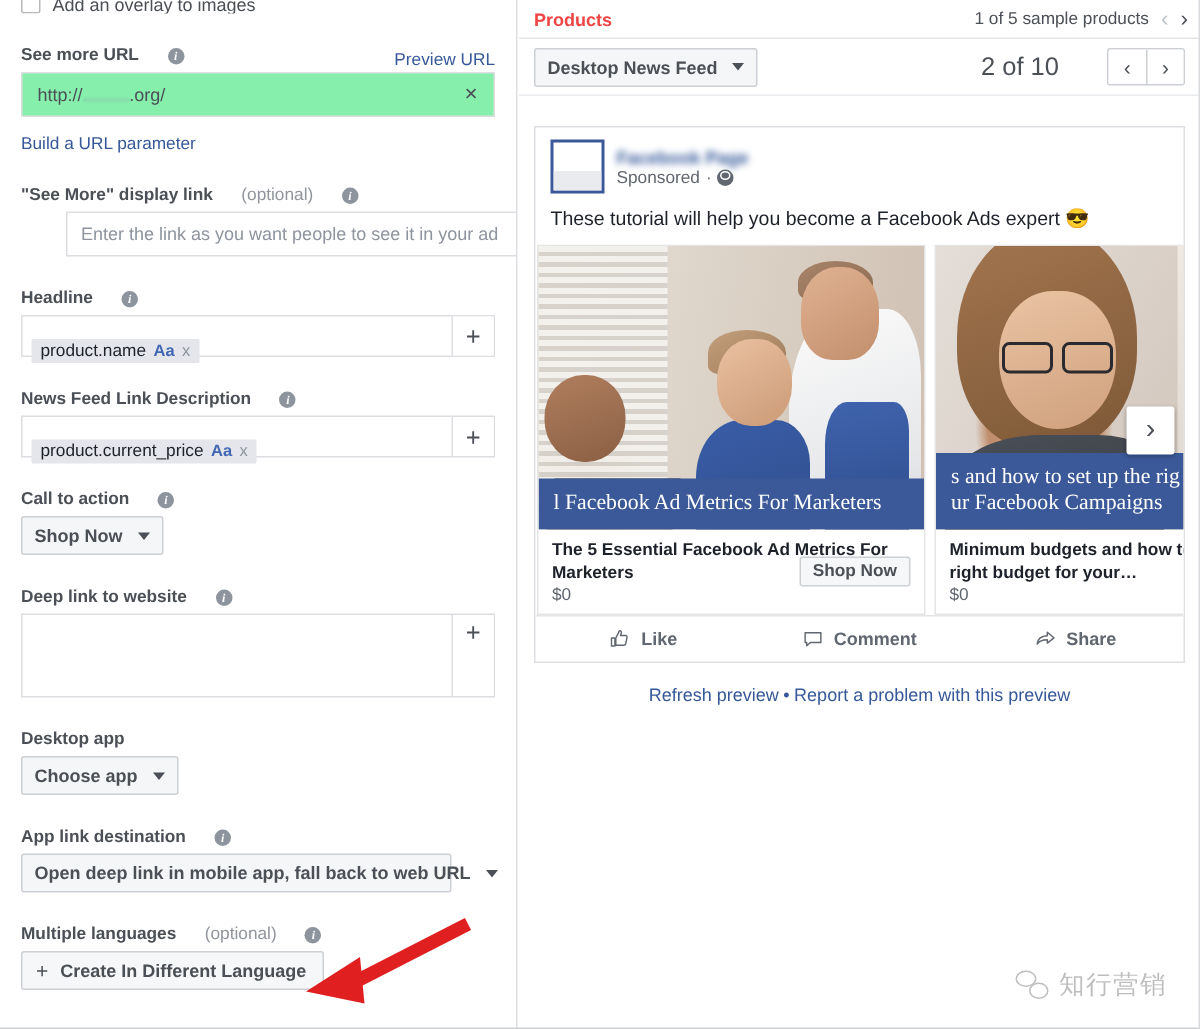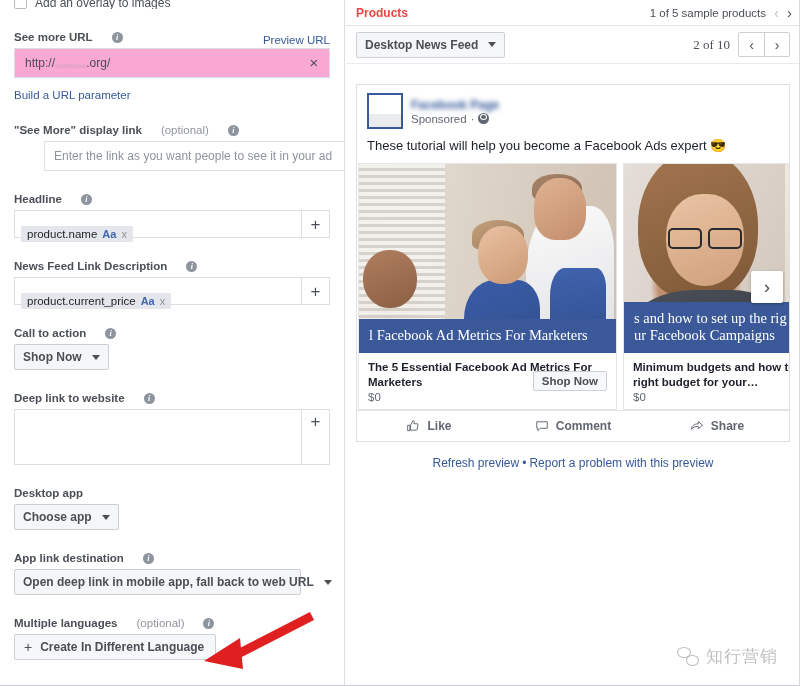--- a/index.html
+++ b/index.html
@@ -69,21 +69,21 @@
     background: #fff;
     border-radius: 2px;
     flex: 0 0 auto;
   }
   .overlay-label { font-size: 12px; color: #4b4f56; }
 
   
   .url-box {
     position: relative;
     height: 30px;
-    background: #f9a8d4;
+    background: #86efac;
     border: 1px solid #dcdee2;
     display: flex; align-items: center;
     padding: 0 10px;
     margin-bottom: 10px;
   }
   .url-text { font-size: 12px; color: #4b4f56; filter: blur(0px); }
   .url-text .redact {
     display: inline-block;
     color: #9197a3;
     letter-spacing: -0.5px;
@@ -237,21 +237,21 @@
     border: none;
     border-left: 1px solid #ccd0d5;
     font-size: 14px;
     color: #4b4f56;
     cursor: pointer;
     font-family: "Liberation Sans", sans-serif;
     padding: 0;
     line-height: 1;
   }
   .pager button:first-child { border-left: none; }
-  .pager-label { margin-left: auto; font-size: 13px; color: #4b4f56; margin-right: 0; font-family: Liberation Serif, serif; }
+  .pager-label { margin-left: auto; font-size: 17px; color: #4b4f56; margin-right: 24px; }
 
   
   .ad-card {
     margin: 20px 10px 0 10px;
     border: 1px solid #dddfe2;
     background: #fff;
     width: 434px;
     overflow: hidden;
     position: relative;
   }

